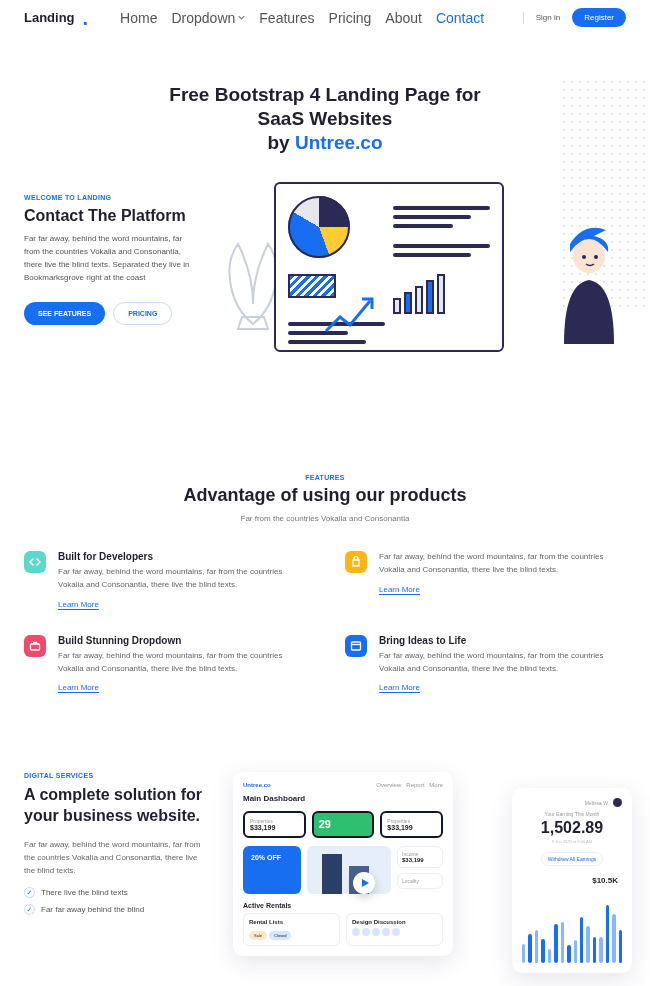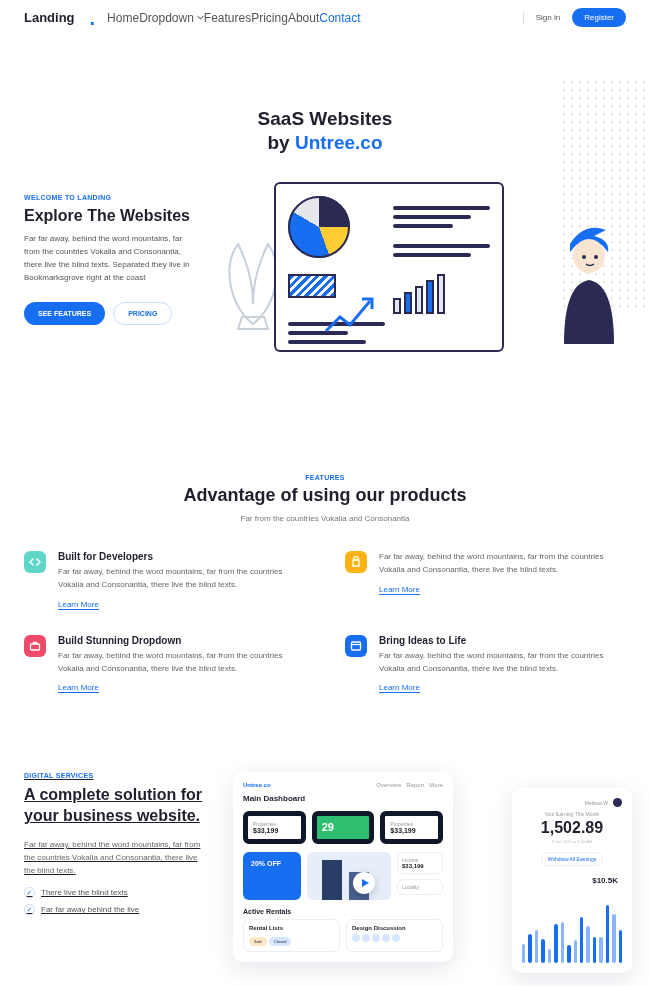--- a/index.html
+++ b/index.html
@@ -1,23 +1,23 @@
 <!DOCTYPE html>
 <html><head>
 <meta charset="utf-8">
 <style>
 * { box-sizing: border-box; margin: 0; padding: 0; }
 body { font-family: -apple-system, BlinkMacSystemFont, "Segoe UI", Arial, sans-serif; color: #1f1f2e; background: #fff; width: 650px; font-size: 10px; }
 a { text-decoration: none; }
 
 
 .nav { display: flex; align-items: center; padding: 8px 24px; }
-.logo { font-weight: 800; font-size: 13px; display: flex; align-items: center; gap: 15px; }
+.logo { font-weight: 800; font-size: 13px; display: flex; align-items: center; gap: 8px; }
 .logo-dot { color: #186ef0; font-size: 20px; line-height: 10px; }
-.nav-links { display: flex; margin-left: 12px; font-size: 12px; color: #555; }
+.nav-links { display: flex; gap: 14px; margin-left: 32px; font-size: 14px; color: #555; }
 .nav-links .active { color: #186ef0; }
 .nav-links .dd { display: inline-flex; align-items: center; gap: 3px; }
 .nav-spacer { flex: 1; }
 .signin { font-size: 8px; color: #555; margin-right: 12px; }
 .register { background: #186ef0; color: #fff; border-radius: 14px; padding: 5px 12px; font-size: 8px; border: none; cursor: pointer; }
 .sep { width: 1px; height: 12px; background: #ddd; margin-right: 12px; }
 
 
 .hero-title { text-align: center; margin-top: 48px; font-size: 19px; font-weight: 800; line-height: 1.25; }
 .hero-title .accent { color: #186ef0; }
@@ -62,35 +62,35 @@
 .fitem { display: flex; gap: 12px; }
 .ficon { width: 22px; height: 22px; border-radius: 6px; display:flex;align-items:center;justify-content:center;flex:0 0 22px; }
 .ficon svg { width: 12px; height: 12px; }
 .ic-teal{background:#5ed7c9;} .ic-amber{background:#fcb415;} .ic-red{background:#f04a6b;} .ic-blue{background:#186ef0;}
 .fbody h3{font-size:10px;font-weight:700;margin-bottom:4px;}
 .fbody p{font-size:8px;color:#666;line-height:1.6;margin-bottom:6px;}
 .learnmore{font-size:8px;color:#186ef0;border-bottom:1px solid #186ef0;}
 
 
 .solution{display:flex;gap:24px;padding:80px 24px 40px;align-items:flex-start;}
-.sol-text{flex:0 0 185px;text-decoration:underline;}
+.sol-text{flex:0 0 185px;}
 .sol-text h2{font-size:16px;font-weight:800;line-height:1.3;margin:6px 0 12px;}
 .sol-text p{font-size:8px;color:#666;line-height:1.6;margin-bottom:10px;}
 .checks{list-style:none;}
 .checks li{font-size:8px;color:#555;margin-bottom:6px;display:flex;align-items:center;gap:6px;}
 .check-icon{width:11px;height:11px;border-radius:50%;border:1px solid #c8dbfb;display:inline-flex;align-items:center;justify-content:center;color:#186ef0;font-size:7px;}
 
 
 .dashmock{flex:1;position:relative;height:220px;}
 .dash1{position:absolute;left:0;top:0;width:220px;background:#fff;border-radius:10px;box-shadow:0 6px 24px rgba(30,40,90,.12);padding:10px;}
 .dash1-head{display:flex;justify-content:space-between;font-size:6px;color:#999;margin-bottom:6px;}
 .dash1-head .brand{color:#186ef0;font-weight:700;}
 .dash1 h4{font-size:8px;font-weight:700;margin-bottom:8px;}
 .stats{display:flex;gap:6px;margin-bottom:8px;}
-.stat{flex:1;border:5px solid #0f172a;border-radius:6px;padding:5px;font-size:5px;color:#999;}
+.stat{flex:1;border:2px solid #0f172a;border-radius:6px;padding:5px;font-size:5px;color:#999;}
 .stat .v{font-size:7px;font-weight:700;color:#222;}
 .stat.green{background:#2fbf71;color:#fff;} .stat.green .v{color:#fff;}
 .promo{background:#186ef0;color:#fff;border-radius:6px;padding:8px;font-size:7px;font-weight:700;width:58px;height:48px;}
 .row2{display:flex;gap:6px;align-items:stretch;margin-bottom:8px;}
 .bld{flex:1;background:#e6eef9;border-radius:6px;min-height:48px;position:relative;overflow:hidden;}
 .bld::before{content:"";position:absolute;left:18%;bottom:0;width:24%;height:85%;background:#2a3f68;}
 .bld::after{content:"";position:absolute;left:50%;bottom:0;width:24%;height:60%;background:#4a608f;}
 .minis{display:flex;flex-direction:column;gap:5px;}
 .mini{border:1px solid #eee;border-radius:6px;padding:4px;font-size:5px;color:#999;width:46px;}
 .mini .v{font-size:6px;font-weight:700;color:#222;}
@@ -142,29 +142,29 @@
   </div>
   <div class="nav-spacer"></div>
   <span class="sep"></span>
   <a class="signin">Sign in</a>
   <button class="register">Register</button>
 </nav>
 
 <div class="dotgrid"></div>
 
 <h1 class="hero-title">
-  <br>
+  <span>Free Bootstrap 4 Landing Page for</span><br>
   <span>SaaS Websites</span><br>
   <span>by </span><span class="accent">Untree.co</span>
 </h1>
 
 <section class="explore">
   <div class="explore-text">
     <div class="eyebrow">WELCOME TO LANDING</div>
-    <h2>Explore The Websites</h2>
+    <h2>Contact The Platform</h2>
     <p>Far far away, behind the word mountains, far from the countries Vokalia and Consonantia, there live the blind texts. Separated they live in Bookmarksgrove right at the coast</p>
     <div class="btn-row">
       <button class="btn-primary">SEE FEATURES</button>
       <button class="btn-outline">PRICING</button>
     </div>
   </div>
   <div class="illus">
     <svg class="plant" viewBox="0 0 90 120">
       <path d="M45 110 C20 90 15 50 30 30 C40 50 45 70 45 90 C45 70 50 50 60 30 C75 50 70 90 45 110Z" fill="none" stroke="#c8d0da" stroke-width="2"></path>
       <path d="M30 115 h30 l-4 -12 h-22 z" fill="none" stroke="#c8d0da" stroke-width="2"></path>
@@ -267,21 +267,21 @@
     <div class="eyebrow">DIGITAL SERVICES</div>
     <h2>A complete solution for your business website.</h2>
     <p>Far far away, behind the word mountains, far from the countries Vokalia and Consonantia, there live the blind texts.</p>
     <ul class="checks" id="checks">
           <li>
             <span class="check-icon">✓</span>
             <span>There live the blind texts</span>
           </li>
           <li>
             <span class="check-icon">✓</span>
-            <span>Far far away behind the live</span>
+            <span>Far far away behind the blind</span>
           </li>
         </ul>
   </div>
   <div class="dashmock">
     <div class="dash1">
       <div class="dash1-head">
         <span class="brand">Untree.co</span>
         <span><span>Overview</span> &nbsp; <span>Report</span> &nbsp; <span>More</span></span>
       </div>
       <h4>Main Dashboard</h4>

